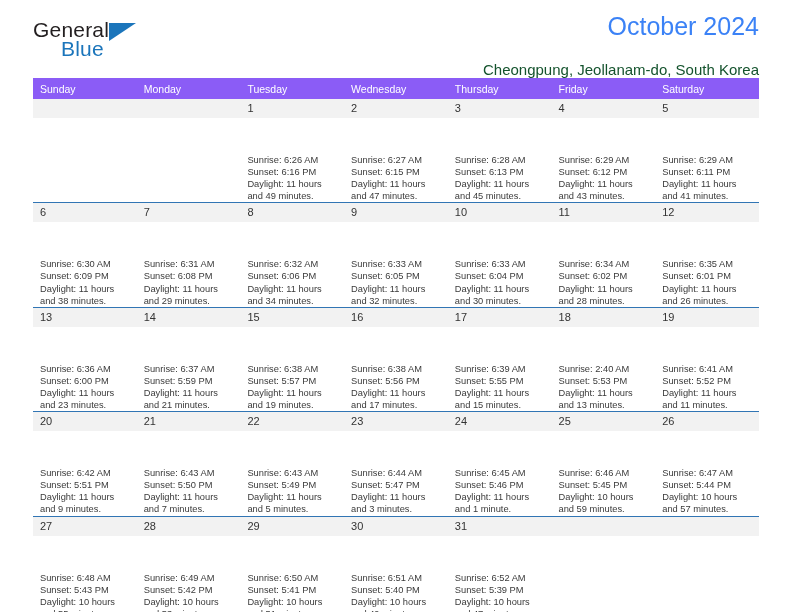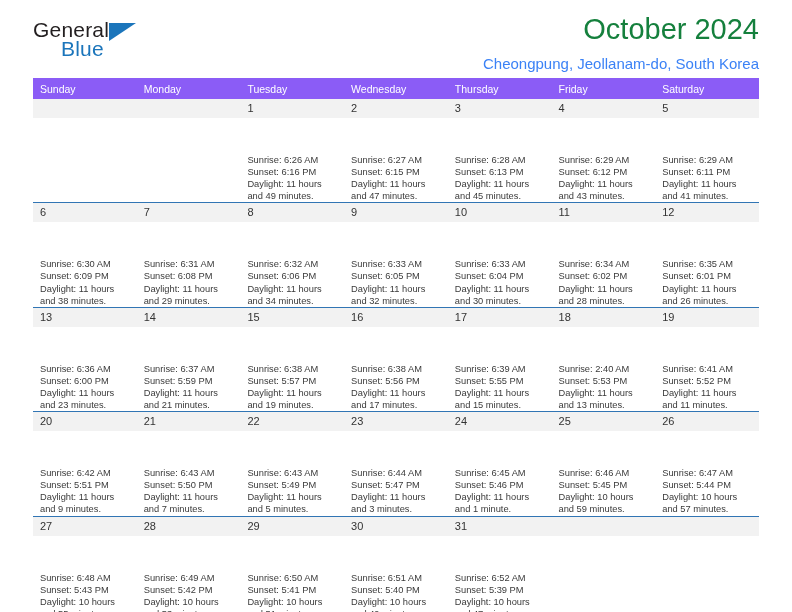--- a/index.html
+++ b/index.html
@@ -59,29 +59,29 @@
     border-left: 27px solid #1b75bb;
     border-bottom: 18px solid transparent;
   }
   .title-block {
     position: absolute;
     right: 0;
     top: 12px;
     text-align: right;
   }
   .cal-title {
-    font-size: 29px;
-    color: #15803d;
+    font-size: 25px;
+    color: #3b82f6;
     line-height: 1.18;
     white-space: nowrap;
   }
   .cal-subtitle {
-    margin-top: 9px;
+    margin-top: 19px;
     font-size: 15px;
-    color: #3b82f6;
+    color: #14532d;
     white-space: nowrap;
   }
 
   
   .calendar {
     width: 726px;
     border-collapse: collapse;
     table-layout: fixed;
   }
   .calendar th {

